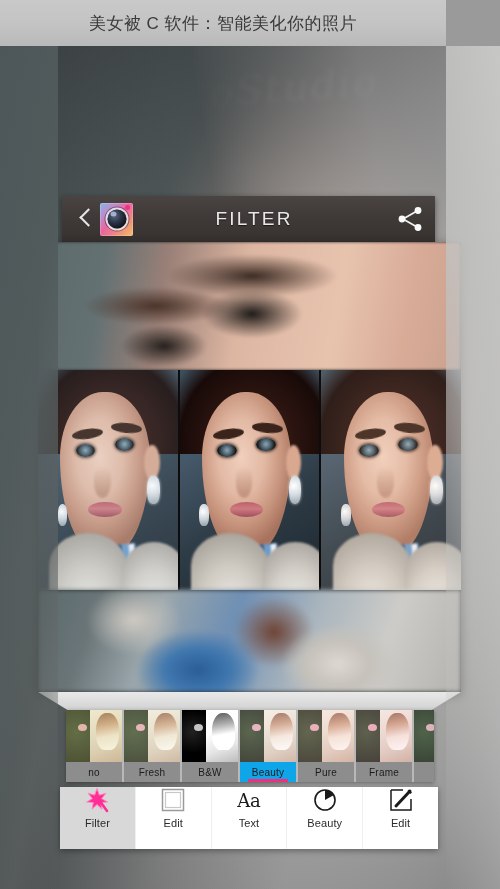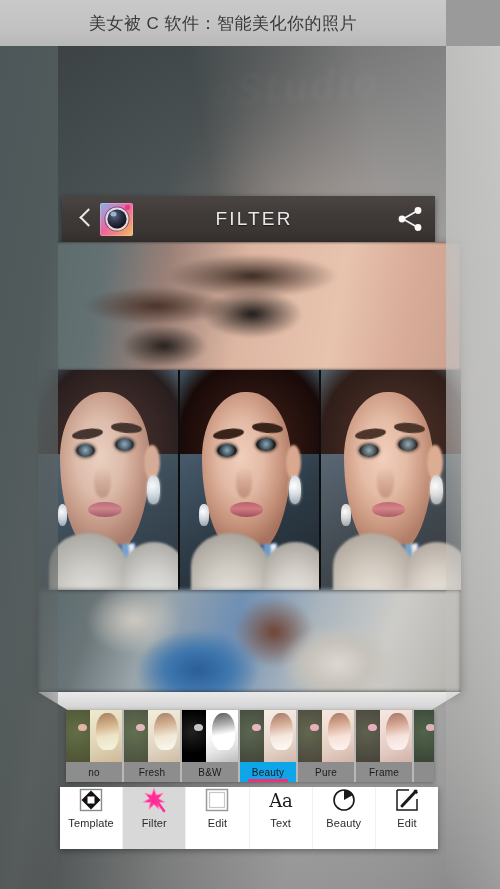--- a/index.html
+++ b/index.html
@@ -402,30 +402,20 @@
           <div class="fs-thumb">
             <div class="t-dark"></div>
             <div class="t-flower"></div>
             <div class="t-tint" style="background: rgba(210, 226, 210, 0.22);"></div>
           </div>
           <div class="fs-label">G</div>
         </div>
       </div>
 
     <div class="tooltabs">
-        <div class="tt-item">
-          <span>
-            <svg class="tt-icon" viewBox="0 0 26 26">
-              <rect x="2.5" y="2.5" width="21" height="21" fill="none" stroke="#8a8a8a" stroke-width="1.4"></rect>
-              <path d="M13 3.5 L22.5 13 L13 22.5 L3.5 13 Z" fill="#111"></path>
-              <rect x="9.5" y="9.5" width="7" height="7" fill="#fff"></rect>
-            </svg>
-          </span>
-          <div class="tt-label">Template</div>
-        </div>
         <div class="tt-item sel">
           <span>
             <svg class="tt-icon" viewBox="0 0 26 26">
               <path d="M13 1.5 L15.4 8.1 L22 6.2 L17.6 11.6 L23.5 15 L16.7 15.6 L18 22.2 L13 17.6 L8 22.2 L9.3 15.6 L2.5 15 L8.4 11.6 L4 6.2 L10.6 8.1 Z" fill="#ff2f95" stroke="#ff8ac2" stroke-width="1"></path>
               <line x1="15.5" y1="13.5" x2="23" y2="24" stroke="#ff2f95" stroke-width="2.6" stroke-linecap="round"></line>
             </svg>
           </span>
           <div class="tt-label">Filter</div>
         </div>
         <div class="tt-item">

